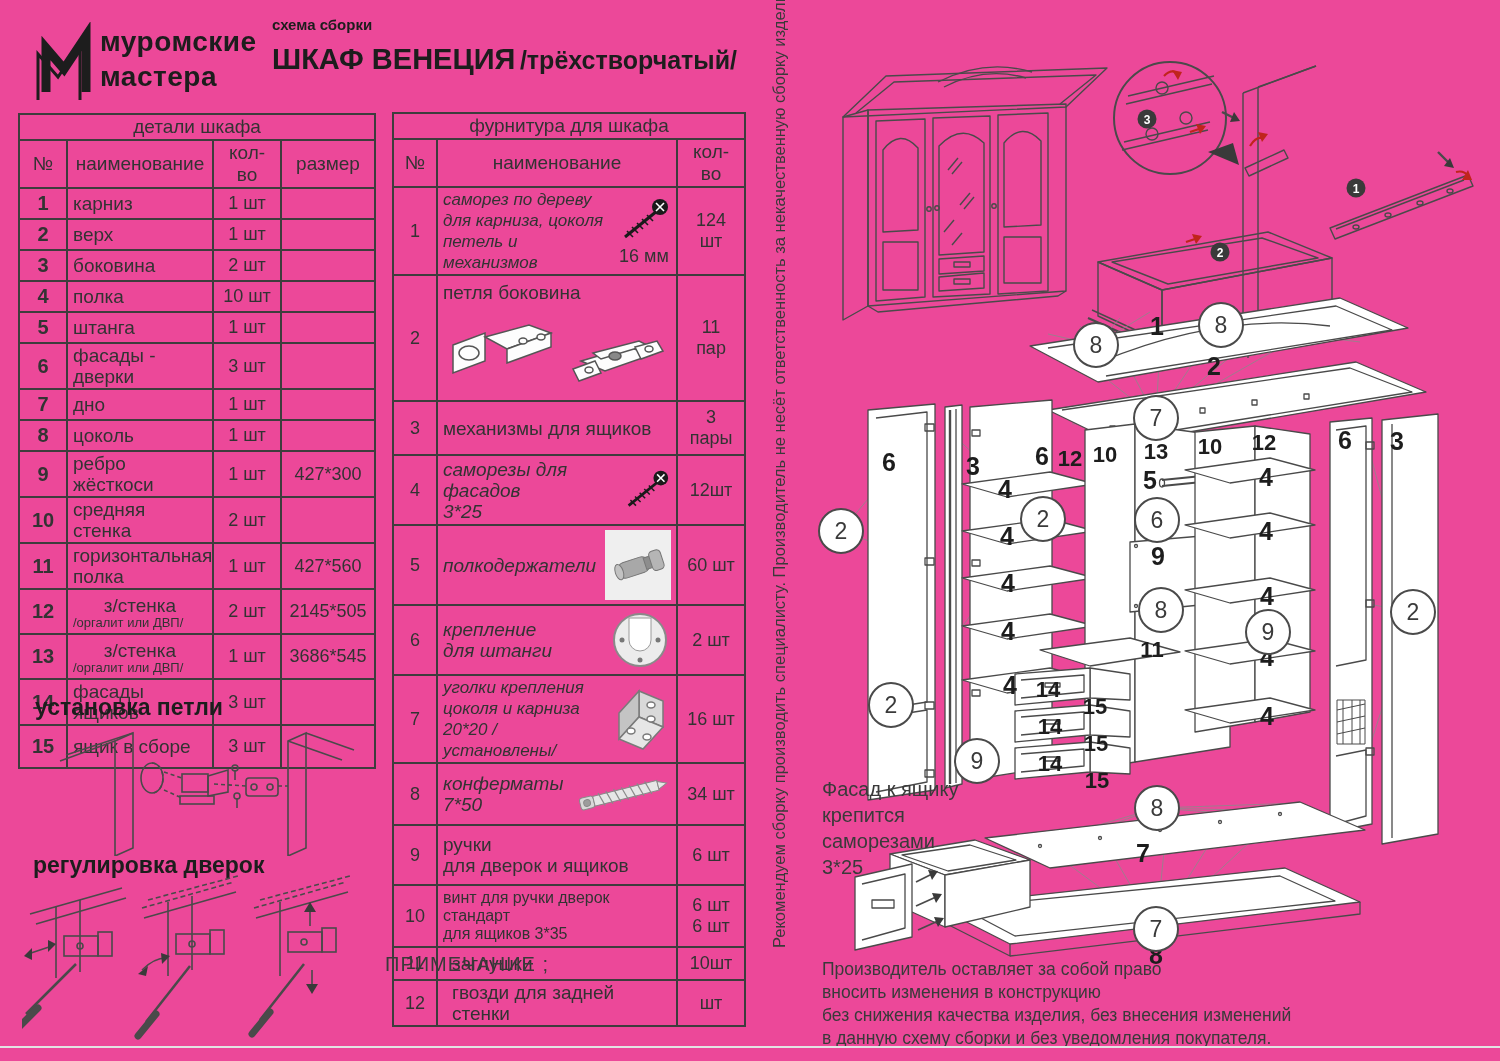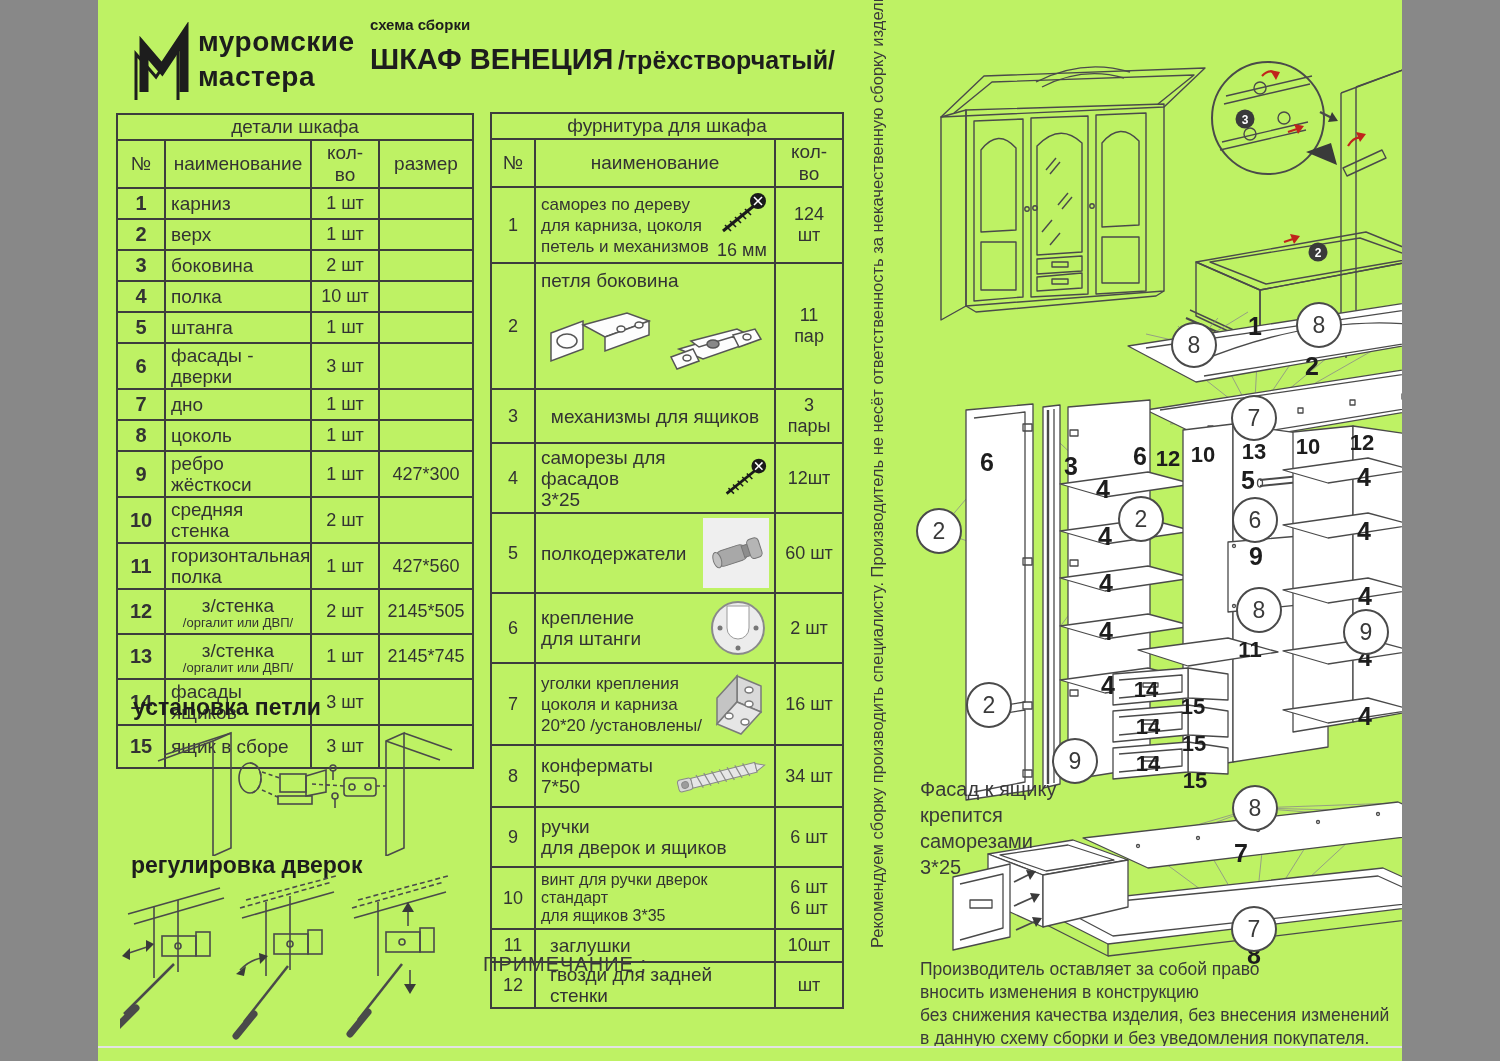--- a/index.html
+++ b/index.html
@@ -1,40 +1,40 @@
 <!DOCTYPE html>
 <html><head>
 <meta charset="utf-8">
 <style>
   * { margin:0; padding:0; box-sizing:border-box; }
   body { background:#888; font-family:"Liberation Sans", sans-serif; }
-  .page { position:relative; width:1304px; height:1061px; background:#bef264; color:#2b2b2b; overflow:hidden; margin:0 auto; }
+  .page { position:relative; width:1500px; height:1061px; background:#ec4899; color:#2b2b2b; overflow:hidden; margin:0 auto; }
   .abs { position:absolute; }
   .pre { white-space:pre-line; }
 
   
   .logo-text { position:absolute; left:100px; top:24px; font-size:28px; font-weight:600; line-height:35px; color:#1d1d1d; letter-spacing:0.5px; }
   .title-doc { position:absolute; left:272px; top:16px; font-size:15px; font-weight:700; color:#1d1d1d; }
   .title-row { position:absolute; left:272px; top:43px; width:465px; display:flex; justify-content:space-between; font-weight:700; color:#1d1d1d; }
   .title-prod { font-size:29px; }
   .title-var { font-size:25px; padding-top:3px; }
   .title-dims { position:absolute; left:272px; top:76px; font-size:27px; font-weight:700; color:#1d1d1d; letter-spacing:-0.5px; }
 
   
   table.tbl { border-collapse:collapse; table-layout:fixed; color:#333; }
   .tbl td { border:2px solid #3d3d3d; padding:1px 5px; overflow:hidden; }
   .tbl .ttl td { font-size:19px; text-align:center; font-weight:400; height:26px; }
   .tbl .hd td { font-size:19px; text-align:center; height:32px; }
   .c-n { text-align:center; font-weight:700; font-size:20px; }
   .c-name { font-size:19px; line-height:21px; }
   .c-qty { text-align:center; font-size:18px; }
   .c-size { text-align:center; font-size:18px; }
-  .sub { display:block; font-size:13px; text-align:center; line-height:13px; }
+  .sub { display:block; font-size:13px; text-align:left; line-height:13px; }
   .nm-wrap { display:flex; align-items:center; gap:4px; }
-  .nm { flex:1 1 auto; }
+  .nm { flex:1 1 auto;font-style:italic; }
   .ic { flex:0 0 auto; position:relative; }
   .icnote { font-size:18px; white-space:nowrap; }
   .small-nm { font-size:16px; line-height:18px; }
 
   
   .h-sec { position:absolute; font-size:23px; font-weight:700; color:#1d1d1d; }
 
   
   .note-label { position:absolute; left:385px; top:953px; font-size:20px; color:#3a3a3a; letter-spacing:1px; }
   .note-text { position:absolute; left:533px; top:953px; font-size:19px; line-height:25px; color:#3a3a3a; }
@@ -162,21 +162,21 @@
     <tr style="height:45px">
           <td class="c-n">12</td>
           <td class="c-name" style="text-align:center"><span>з/стенка</span><span class="sub">/оргалит или ДВП/</span></td>
           <td class="c-qty">2 шт</td>
           <td class="c-size">2145*505</td>
         </tr>
     <tr style="height:45px">
           <td class="c-n">13</td>
           <td class="c-name" style="text-align:center"><span>з/стенка</span><span class="sub">/оргалит или ДВП/</span></td>
           <td class="c-qty">1 шт</td>
-          <td class="c-size">2145*745</td>
+          <td class="c-size">3686*545</td>
         </tr>
     <tr style="height:43px">
           <td class="c-n">14</td>
           <td class="c-name">фасады ящиков</td>
           <td class="c-qty">3 шт</td>
           <td class="c-size"></td>
         </tr>
     <tr style="height:43px">
           <td class="c-n">15</td>
           <td class="c-name">ящик в сборе</td>
@@ -248,21 +248,21 @@
             <ellipse cx="172" cy="53" rx="6" ry="4" fill="#888"></ellipse>
                 <ellipse cx="146" cy="67" rx="4" ry="3" fill="none"></ellipse>
                 <ellipse cx="206" cy="46" rx="4" ry="3" fill="none"></ellipse>
           </g>
         </svg></td>
       <td class="c-qty pre">11
 пар</td>
     </tr>
     <tr style="height:54px">
       <td class="c-n" style="font-weight:400;font-size:18px">3</td>
-      <td class="c-name" style="text-align:center">механизмы для ящиков</td>
+      <td class="c-name" style="">механизмы для ящиков</td>
       <td class="c-qty pre">3
 пары</td>
     </tr>
     <tr style="height:70px">
       <td class="c-n" style="font-weight:400;font-size:18px">4</td>
       <td class="c-name">
             <div class="nm-wrap">
               <span class="nm pre">саморезы для фасадов
 3*25</span>
         <span class="ic">

